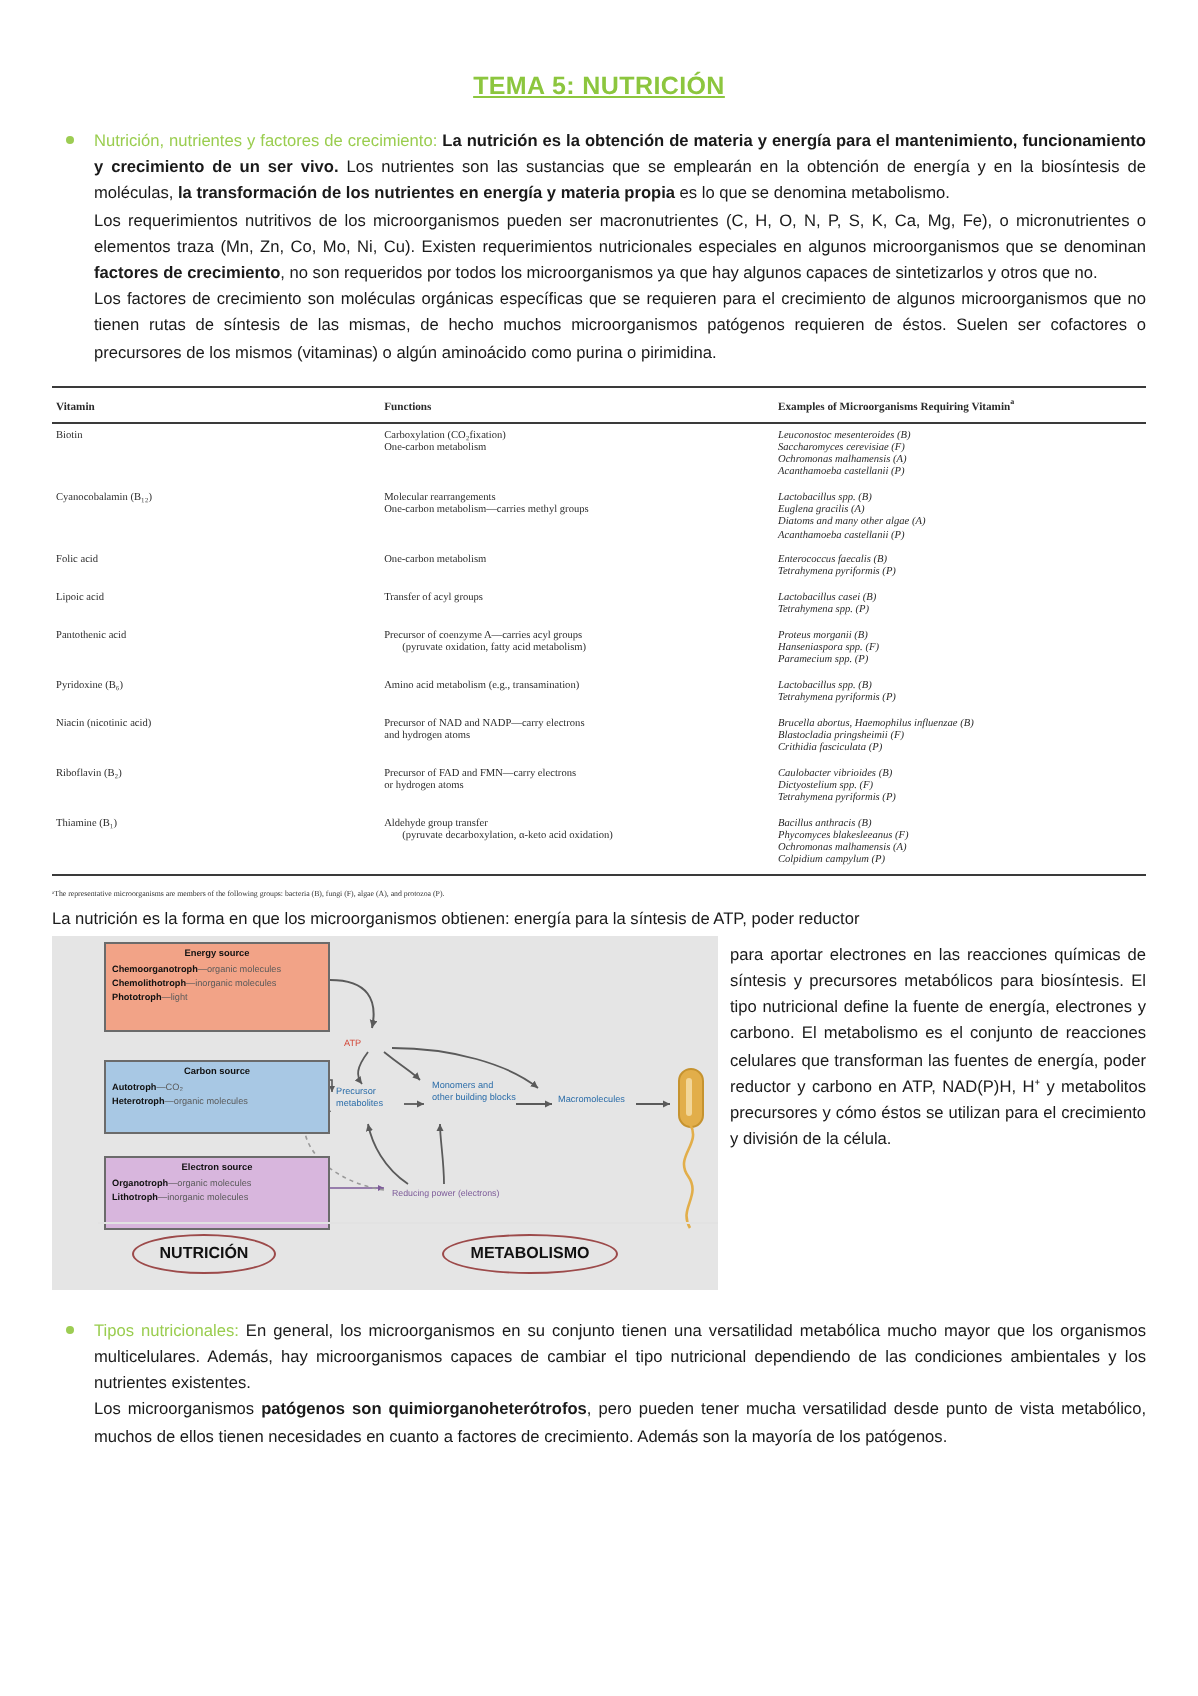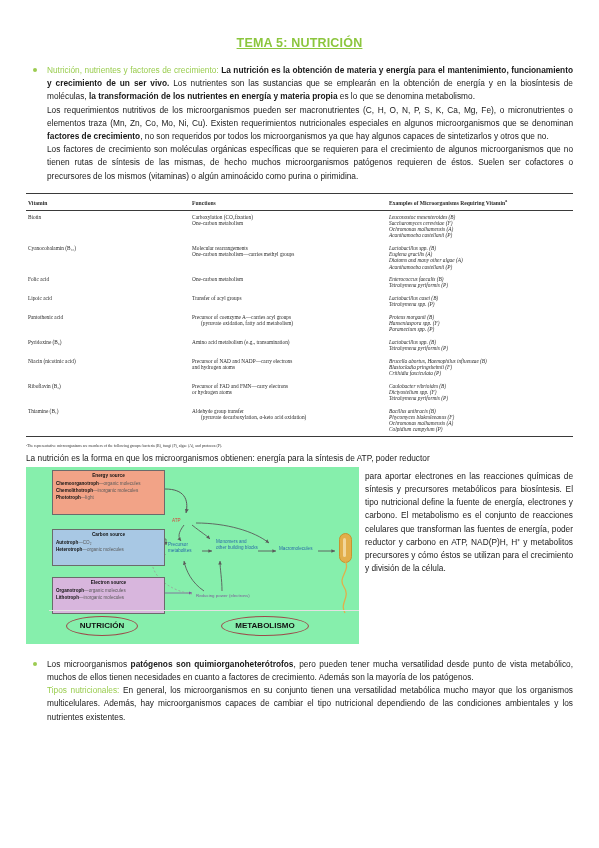--- a/index.html
+++ b/index.html
@@ -93,21 +93,21 @@
   
   .fig-row {
     display:flex;
     margin:2px 26px 0 26px;
     gap:6px;
   }
   .fig {
     position:relative;
     width:333px;
     height:177px;
-    background:#86efac;
+    background:#e5e5e5;
     flex:0 0 333px;
   }
   .fig-side {
     flex:1 1 auto;
     font-size:8.3px;
     line-height:13.2px;
     padding-top:3px;
   }
   .box {
     position:absolute;
@@ -379,17 +379,17 @@
       <div class="ellipse-lbl ell-meta">METABOLISMO</div>
     </div>
 
     <div class="fig-side">
       <p class="para">para aportar electrones en las reacciones químicas de síntesis y precursores metabólicos para biosíntesis. El tipo nutricional define la fuente de energía, electrones y carbono. El metabolismo es el conjunto de reacciones celulares que transforman las fuentes de energía, poder reductor y carbono en ATP, NAD(P)H, H⁺ y metabolitos precursores y cómo éstos se utilizan para el crecimiento y división de la célula.</p>
     </div>
   </div>
 
   <div class="bullet-block bottom-block">
     <span class="bullet-dot"></span>
+    <p class="para"><span class="lead">Tipos nutricionales:</span><span> En general, los microorganismos en su conjunto tienen una versatilidad metabólica mucho mayor que los organismos multicelulares. Además, hay microorganismos capaces de cambiar el tipo nutricional dependiendo de las condiciones ambientales y los nutrientes existentes.</span></p>
     <p class="para"><span>Los microorganismos </span><span class="b">patógenos son quimiorganoheterótrofos</span><span>, pero pueden tener mucha versatilidad desde punto de vista metabólico, muchos de ellos tienen necesidades en cuanto a factores de crecimiento. Además son la mayoría de los patógenos.</span></p>
-    <p class="para"><span class="lead">Tipos nutricionales:</span><span> En general, los microorganismos en su conjunto tienen una versatilidad metabólica mucho mayor que los organismos multicelulares. Además, hay microorganismos capaces de cambiar el tipo nutricional dependiendo de las condiciones ambientales y los nutrientes existentes.</span></p>
   </div>
 
 </div>
 
 </body></html>

